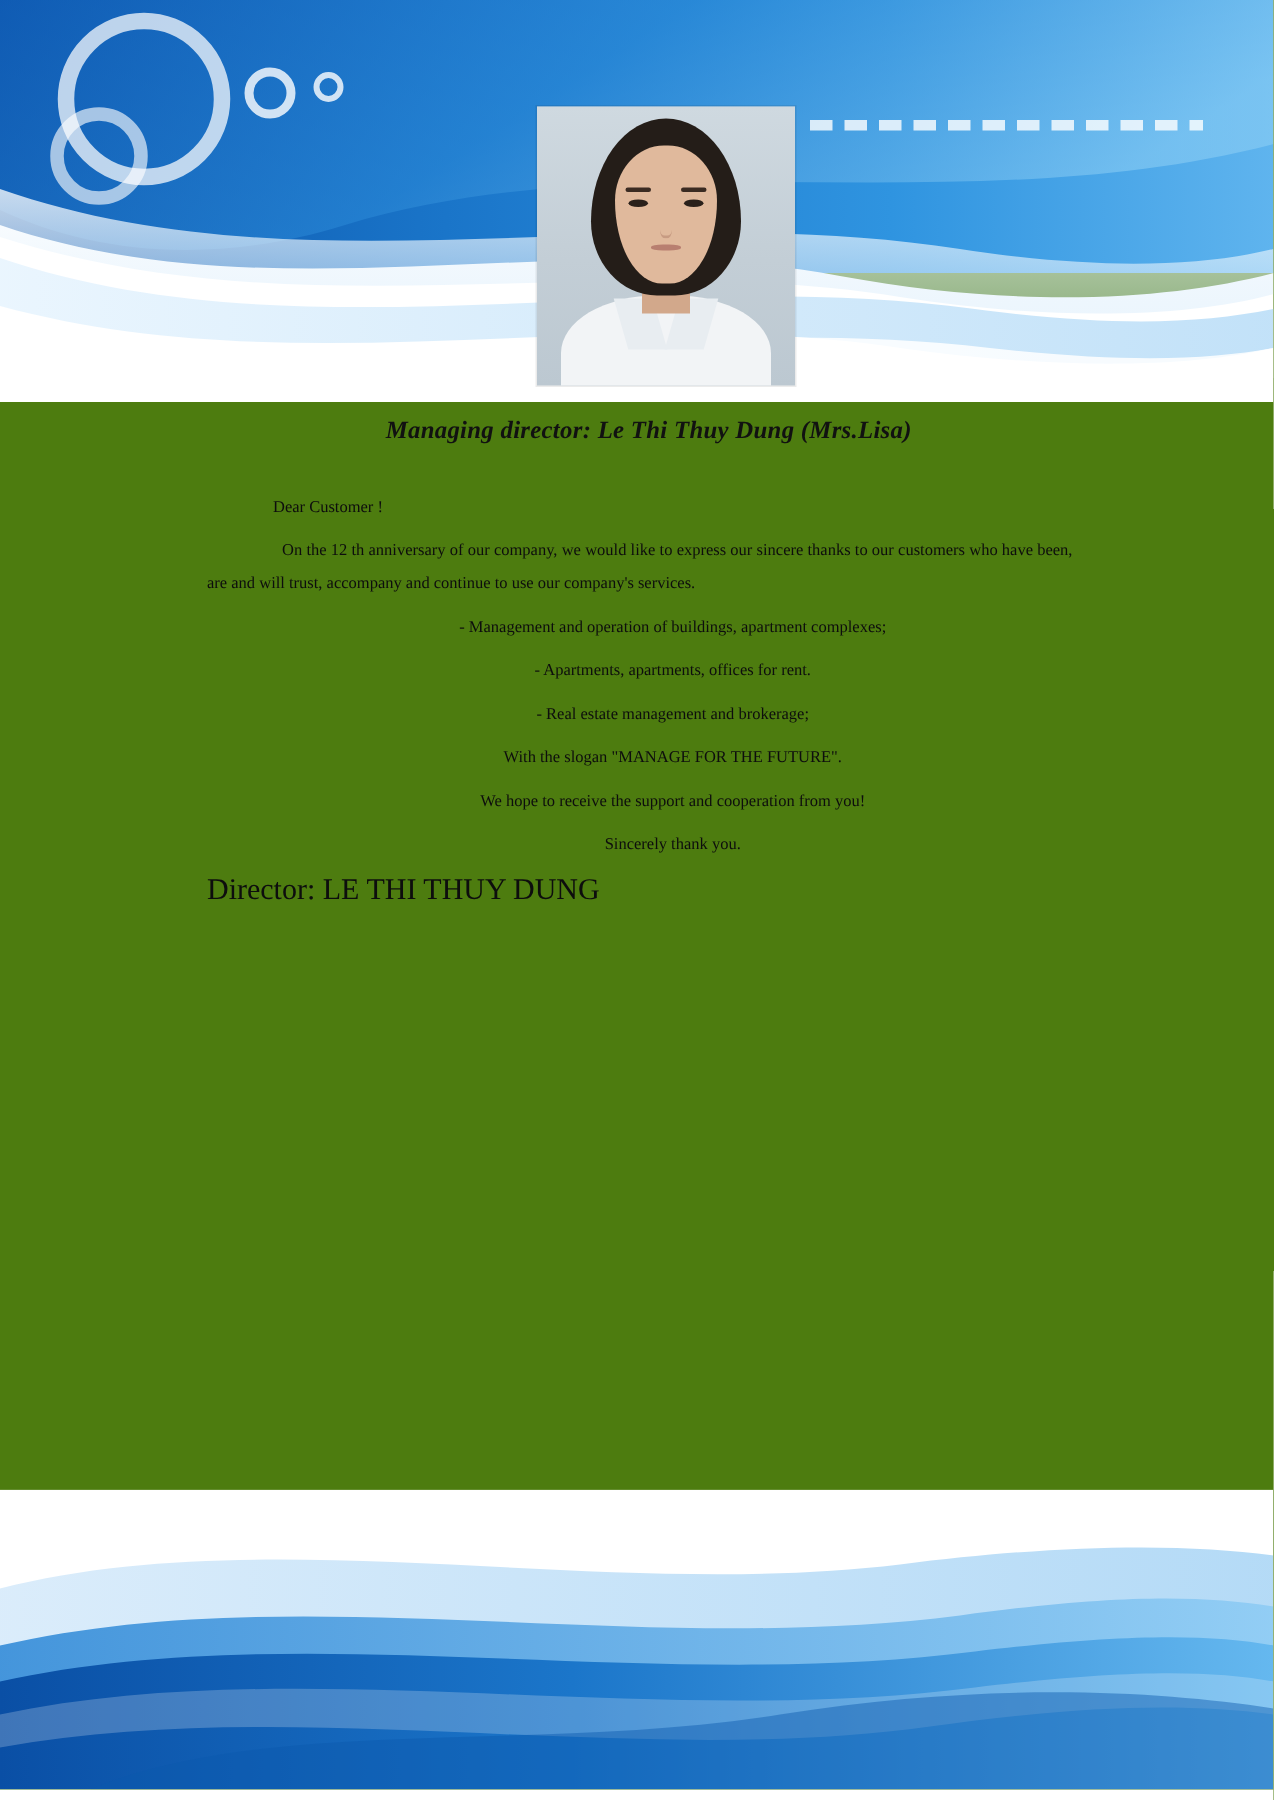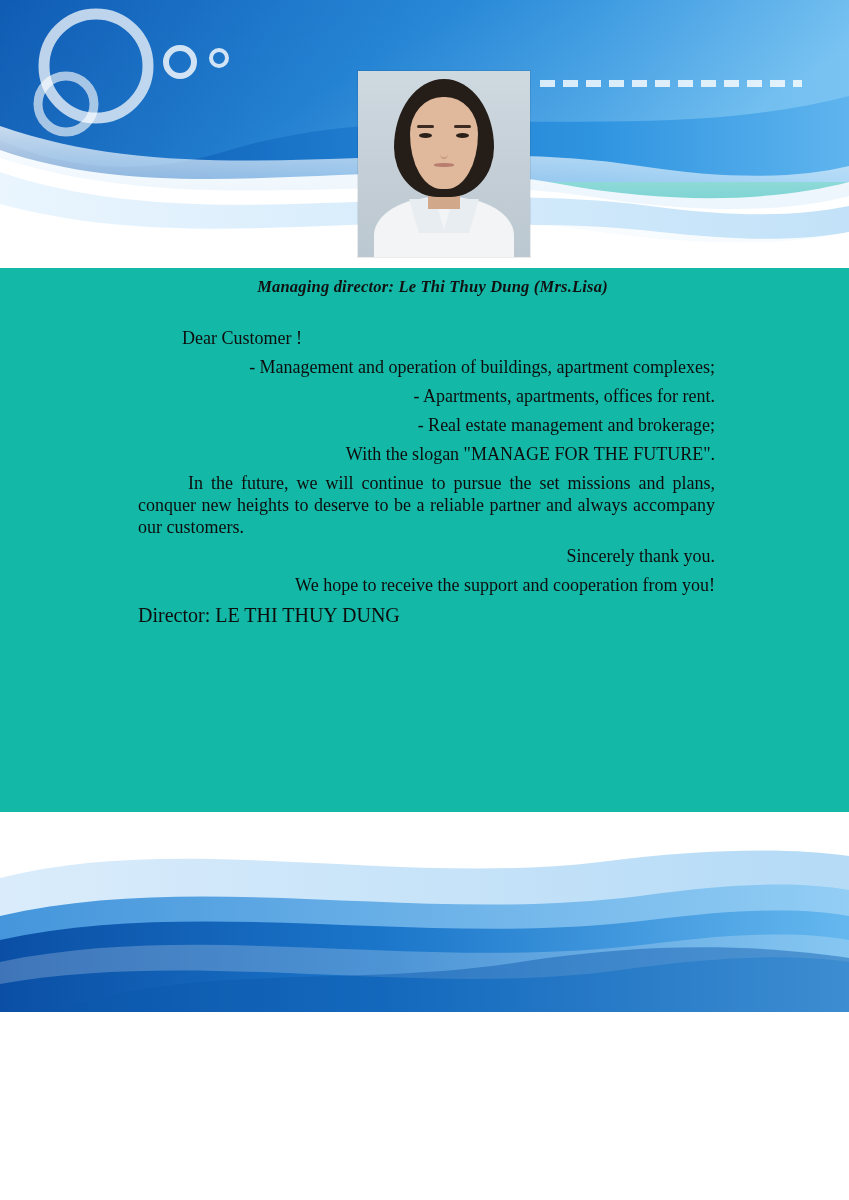--- a/index.html
+++ b/index.html
@@ -9,22 +9,22 @@
   body {
     width: 849px;
     height: 1200px;
     background: #ffffff;
     font-family: "Liberation Serif", serif;
     overflow: hidden;
   }
   .page {
     position: relative;
     width: 849px;
-    height: 1012px;
-    background: #14b8a6;
+    height: 1193px;
+    background: #4d7c0f;
     overflow: hidden;
   }
 
   
   .header-band {
     position: absolute;
     left: 0; top: 0;
     width: 849px;
     height: 268px;
     overflow: hidden;
@@ -137,32 +137,32 @@
     letter-spacing: 0.2px;
     margin: 12px 0 0 0;
     padding-left: 16px;
   }
   .body-text {
     margin: 0;
     padding: 30px 134px 0 138px;
   }
   .body-text p {
     margin: 0 0 7px 0;
-    font-size: 18px;
+    font-size: 11px;
     line-height: 22px;
     color: #0d0d0d;
     text-align: justify;
     text-indent: 50px;
     hyphens: none;
   }
   .body-text p.indent-sm {
     text-indent: 44px;
   }
   .body-text p.last-line {
-    text-align: right;
+    text-align: center;
   }
   .signature {
     padding: 0 134px 0 138px;
     margin-top: 8px;
     font-size: 20px;
     line-height: 22px;
     color: #0d0d0d;
   }
 </style>
 </head>
@@ -239,27 +239,27 @@
     <div class="photo-eye-r"></div>
     <div class="photo-nose"></div>
     <div class="photo-mouth"></div>
   </div>
 
   <div class="content">
     <div class="subtitle">Managing director: Le Thi Thuy Dung (Mrs.Lisa)</div>
 
     <div class="body-text">
       <p class="indent-sm">Dear Customer !</p>
+      <p>On the 12 th anniversary of our company, we would like to express our sincere thanks to our customers who have been, are and will trust, accompany and continue to use our company's services.</p>
       <p class="indent-sm last-line">- Management and operation of buildings, apartment complexes;</p>
       <p class="indent-sm last-line">- Apartments, apartments, offices for rent.</p>
       <p class="indent-sm last-line">- Real estate management and brokerage;</p>
       <p class="indent-sm last-line">With the slogan "MANAGE FOR THE FUTURE".</p>
-      <p>In the future, we will continue to pursue the set missions and plans, conquer new heights to deserve to be a reliable partner and always accompany our customers.</p>
+      <p class="indent-sm last-line">We hope to receive the support and cooperation from you!</p>
       <p class="indent-sm last-line">Sincerely thank you.</p>
-      <p class="indent-sm last-line">We hope to receive the support and cooperation from you!</p>
     </div>
 
     <div class="signature">Director: LE THI THUY DUNG</div>
   </div>
 
   <div class="footer-band">
     <svg width="849" height="200" viewBox="0 0 849 200" xmlns="http://www.w3.org/2000/svg">
       <defs>
         <linearGradient id="ftr1" x1="0" y1="0" x2="1" y2="0">
           <stop offset="0%" stop-color="#0a4fa5"></stop>

